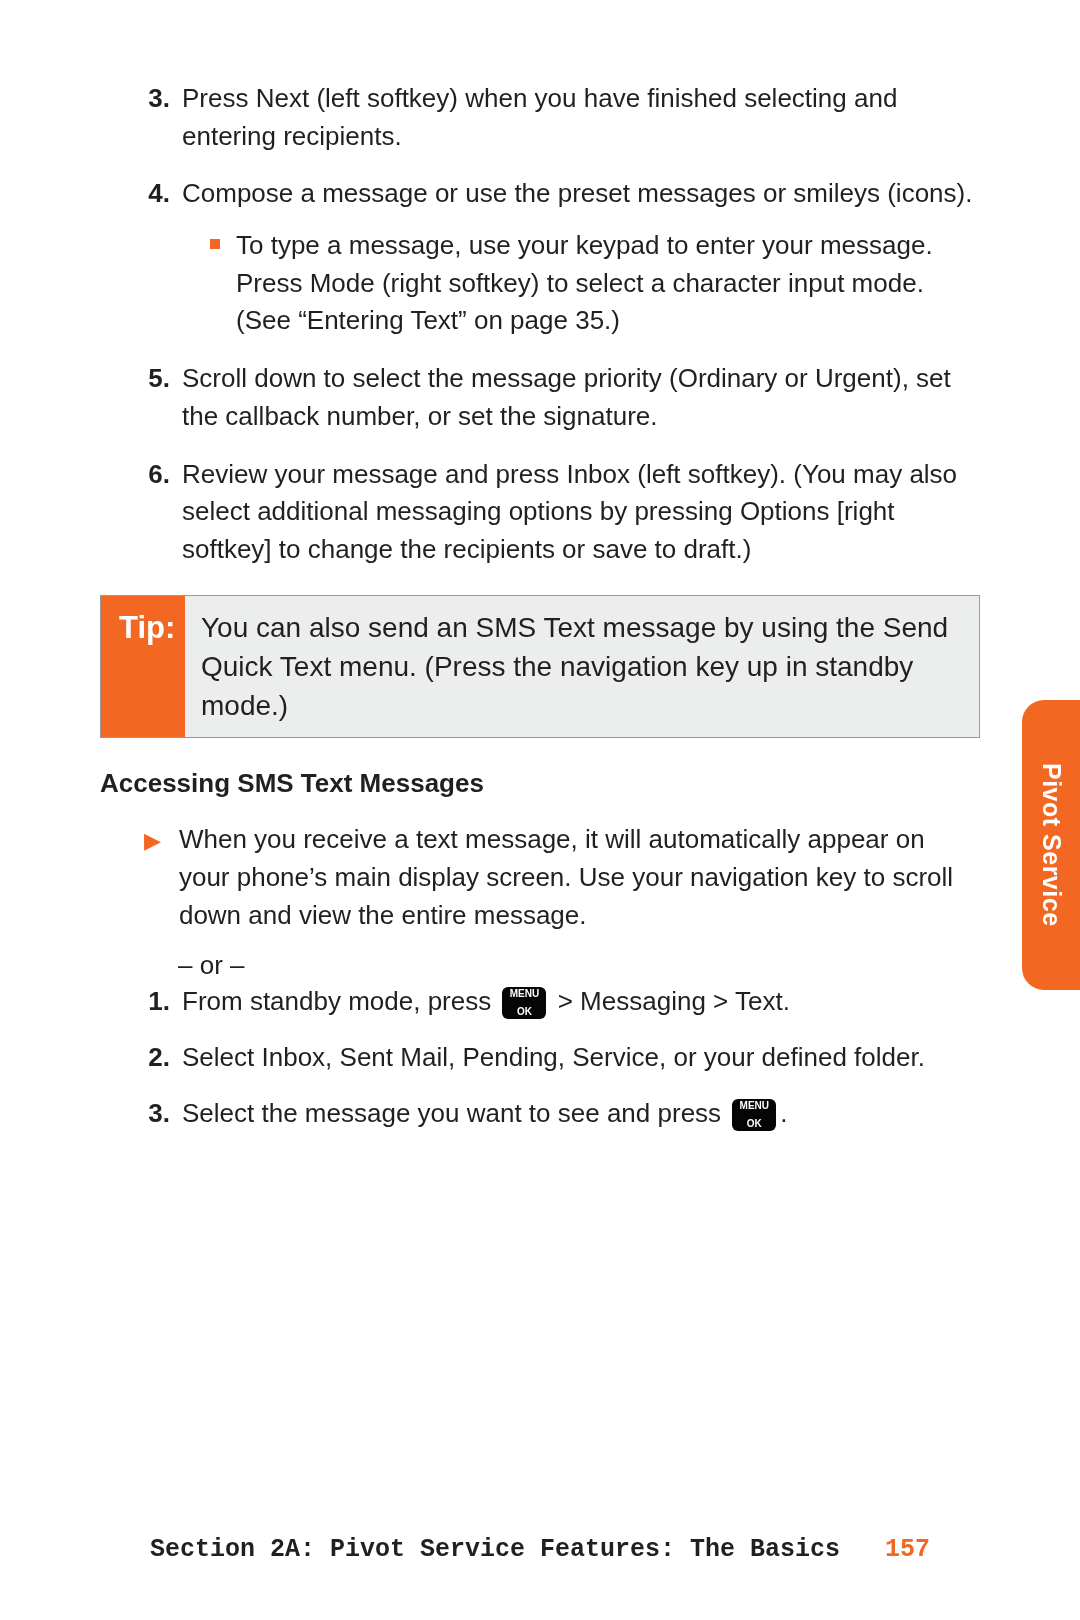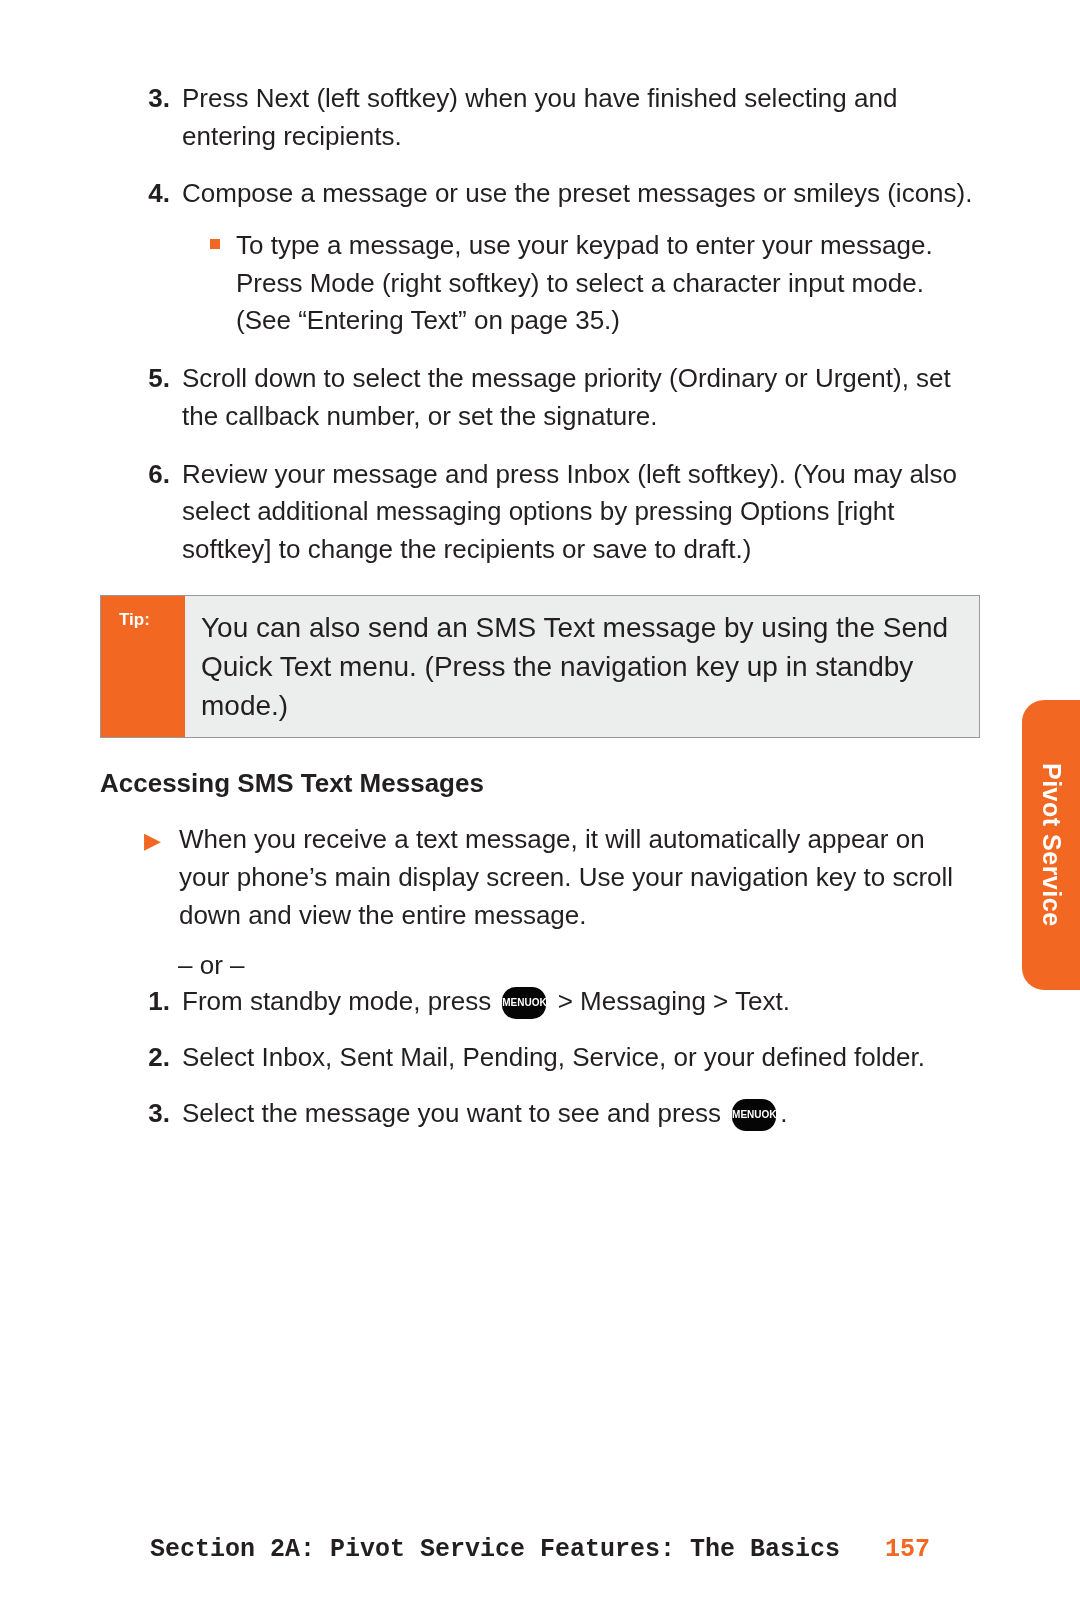--- a/index.html
+++ b/index.html
@@ -47,21 +47,21 @@
   .tip-box {
     display: flex;
     border: 1px solid #999;
     background: #eceded;
     margin: 26px 0 30px 0;
   }
   .tip-label {
     background: #f26822;
     color: #fff;
     font-weight: bold;
-    font-size: 17px;
+    font-size: 31px;
     padding: 14px 18px;
     min-width: 84px;
   }
   .tip-content {
     font-size: 28px;
     line-height: 1.4;
     padding: 12px 16px;
   }
   .h2 {
     font-size: 26px;
@@ -102,26 +102,26 @@
     line-height: 1.45;
   }
   .ol-sub > li .num {
     font-weight: bold;
     min-width: 42px;
     text-align: right;
     padding-right: 12px;
   }
   .menu-key {
     display: inline-flex;
-    flex-direction: row;
+    flex-direction: column;
     align-items: center;
-    justify-content: center;
+    justify-content: space-between;
     background: #050505;
     color: #fff;
-    border-radius: 14px;
+    border-radius: 6px;
     width: 44px;
     height: 32px;
     font-size: 10px;
     line-height: 1;
     font-weight: bold;
     vertical-align: middle;
     padding: 2px 0;
     margin: 0 4px;
   }
   .menu-key span { display:block; }

